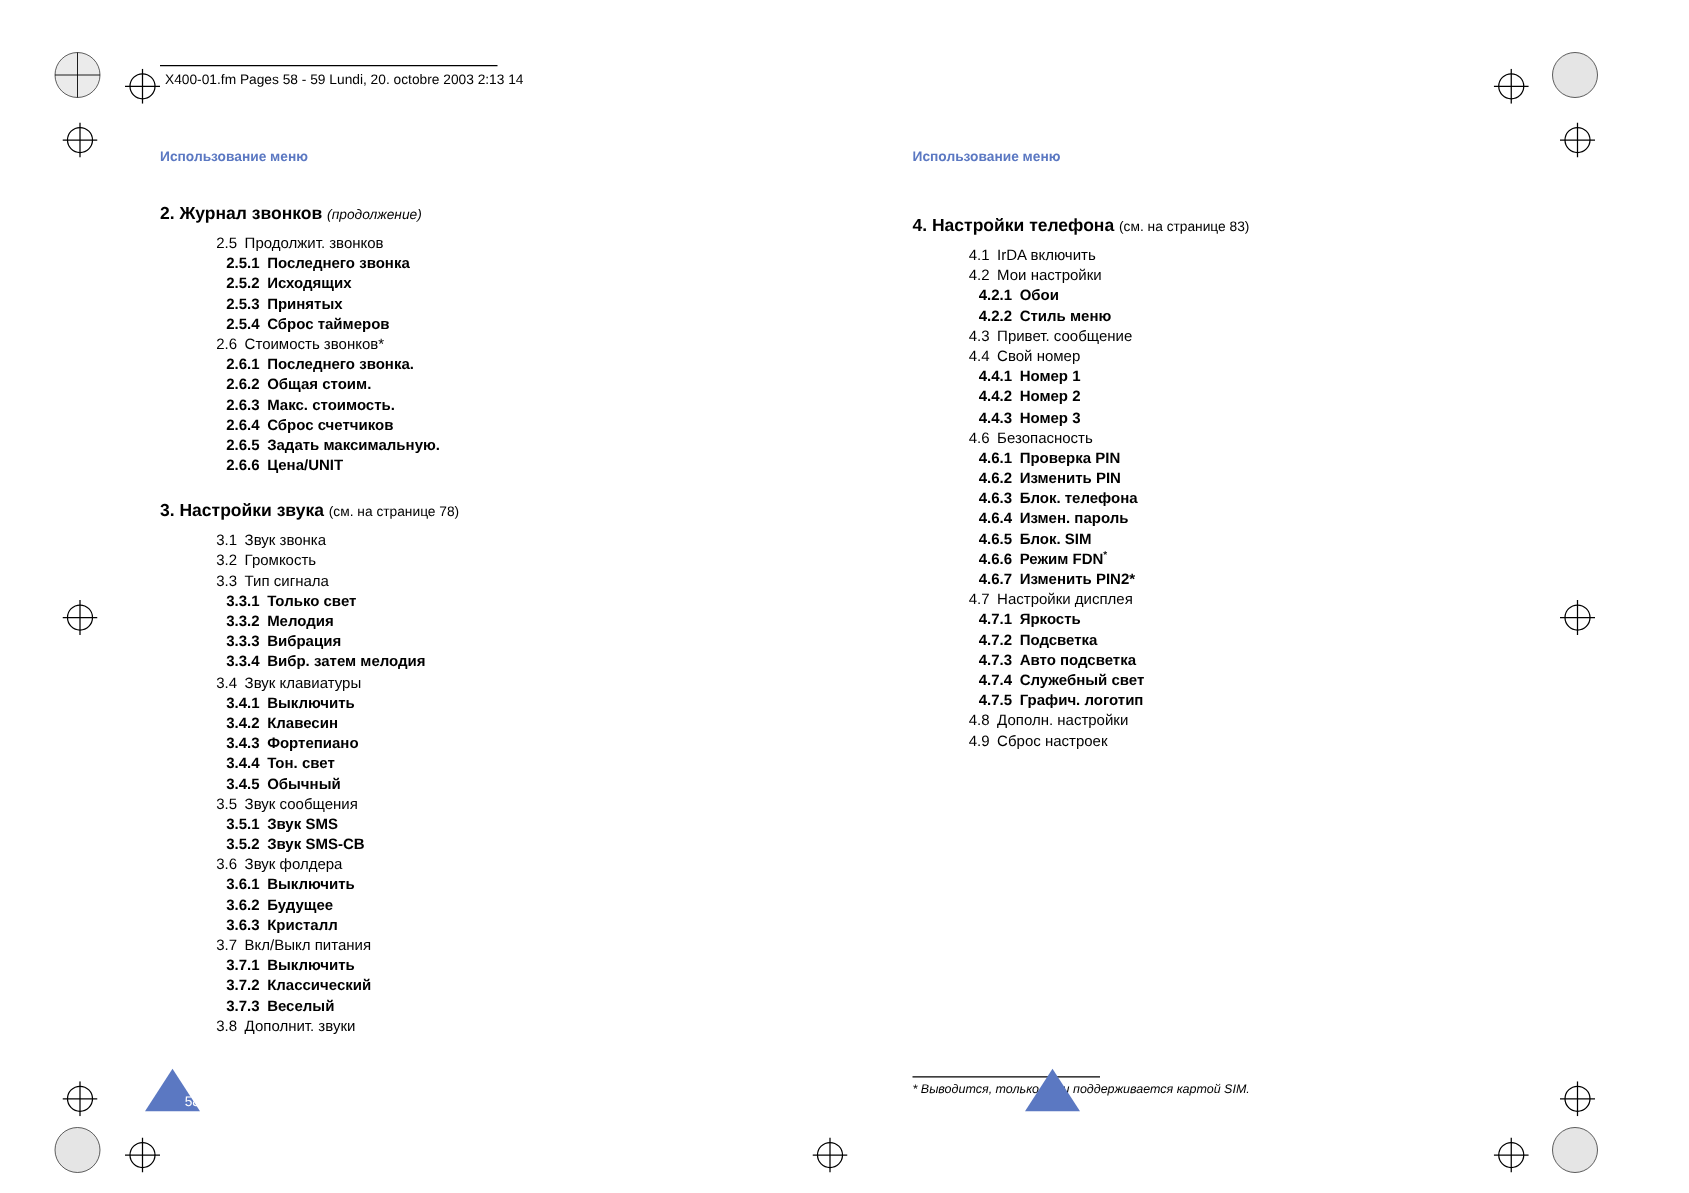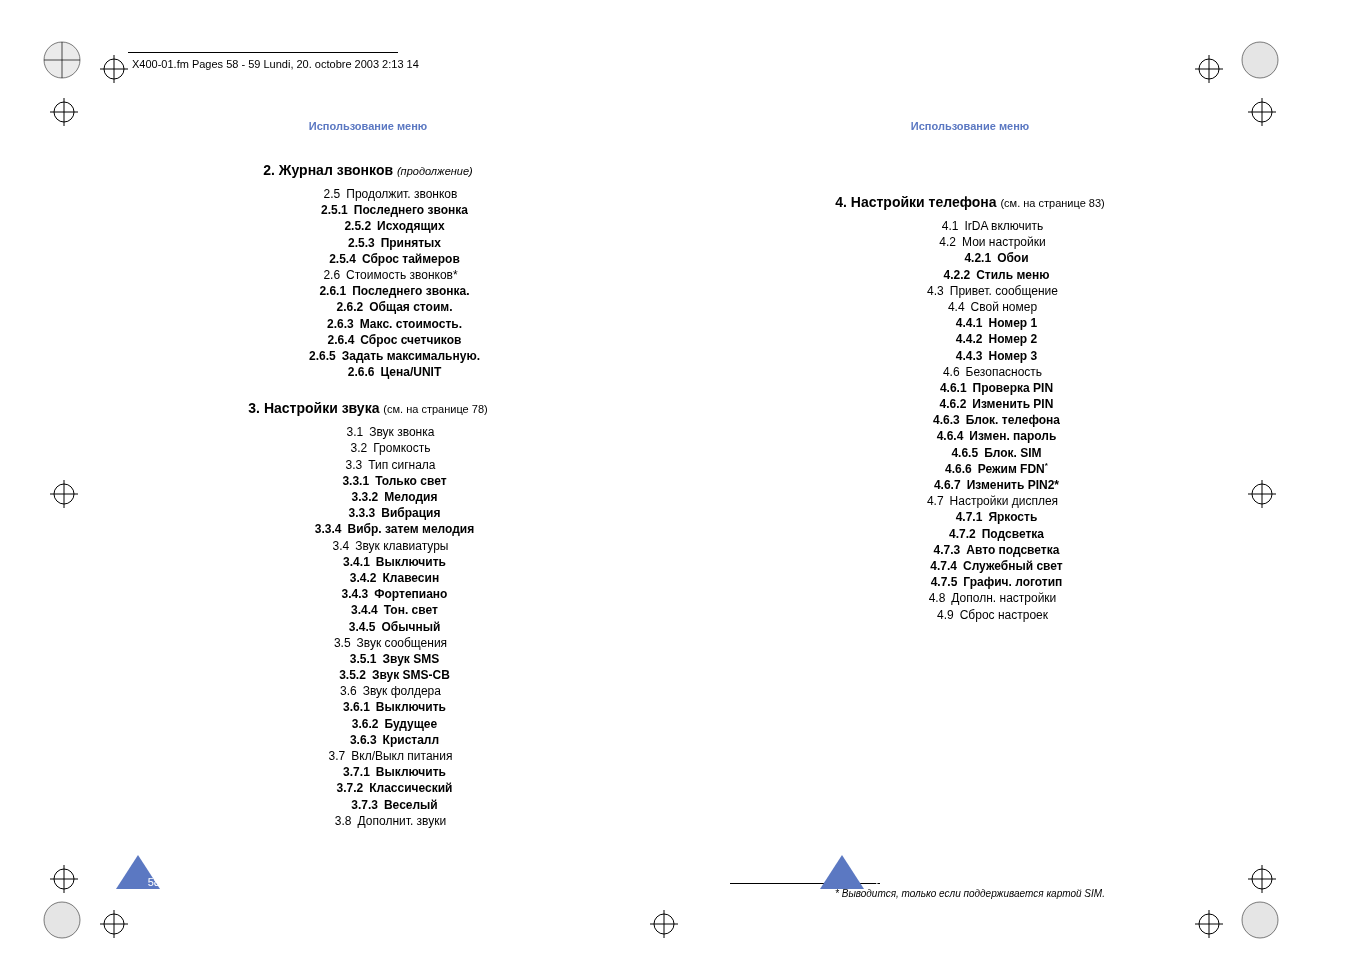--- a/index.html
+++ b/index.html
@@ -24,21 +24,20 @@
     top: 52px;
     left: 128px;
     width: 270px;
     height: 1px;
     background: #000;
   }
   .page {
     position: absolute;
     top: 120px;
     width: 480px;
-    text-align: center;
   }
   .page-left { left: 128px; }
   .page-right { left: 730px; }
   .section-label {
     color: #5b78c2;
     font-size: 11px;
     font-weight: bold;
     margin-bottom: 30px;
   }
   .section-title {
@@ -241,21 +240,21 @@
       <div class="lvl2"><span class="item-num">3.7.1</span><span>Выключить</span></div>
       <div class="lvl2"><span class="item-num">3.7.2</span><span>Классический</span></div>
       <div class="lvl2"><span class="item-num">3.7.3</span><span>Веселый</span></div>
       <div class="lvl1"><span class="item-num">3.8</span><span>Дополнит. звуки</span></div>
     </div>
 </div>
 
 <div class="page page-right">
   <div class="section-label">Использование меню</div>
 
-  <div class="section-title" style="margin-top:62px">
+  <div class="section-title" style="margin-top:40px">
     <span class="num">4.</span>
     <span>Настройки телефона</span>
     <span class="section-sub">(см. на странице 83)</span>
   </div>
   <div id="s4items">
       <div class="lvl1"><span class="item-num">4.1</span><span>IrDA включить</span></div>
       <div class="lvl1"><span class="item-num">4.2</span><span>Мои настройки</span></div>
       <div class="lvl2"><span class="item-num">4.2.1</span><span>Обои</span></div>
       <div class="lvl2"><span class="item-num">4.2.2</span><span>Стиль меню</span></div>
       <div class="lvl1"><span class="item-num">4.3</span><span>Привет. сообщение</span></div>

